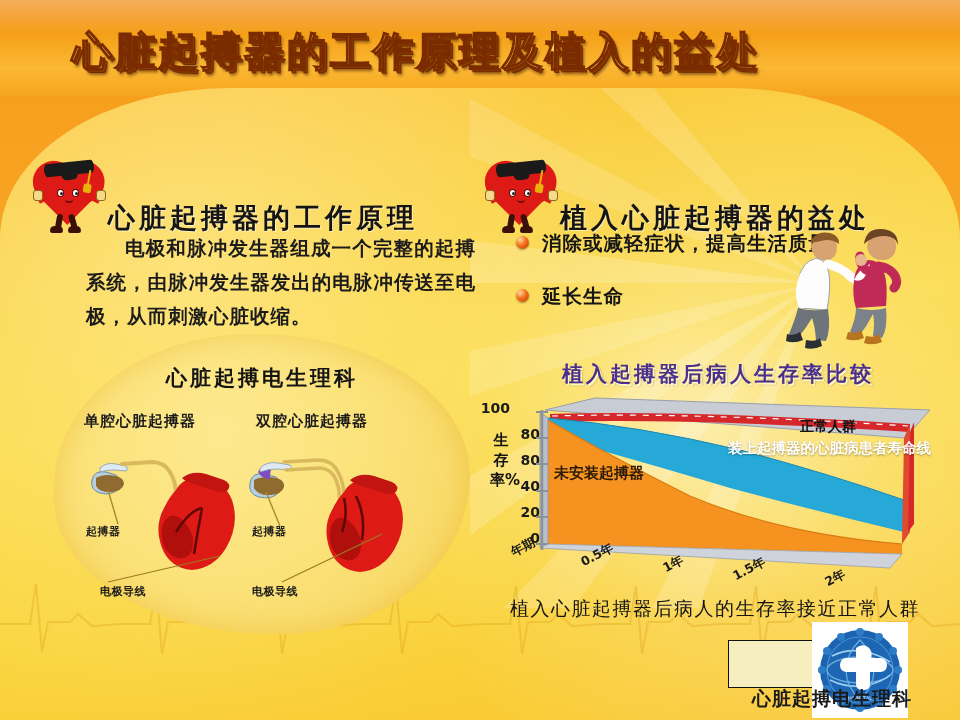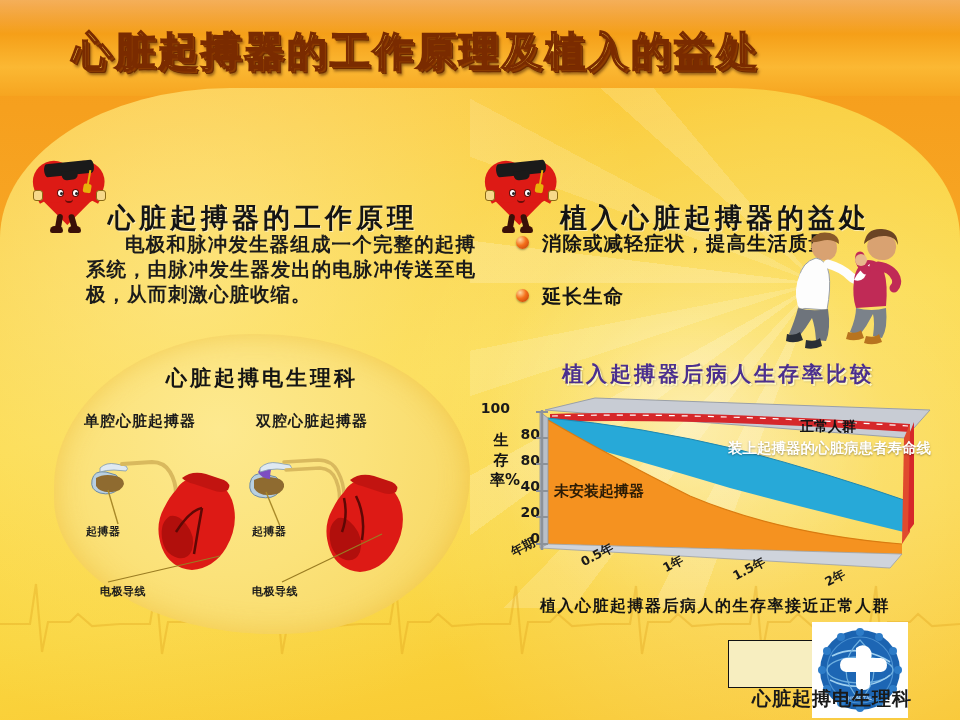--- a/index.html
+++ b/index.html
@@ -96,21 +96,21 @@
   .mascot .leg { position:absolute; top:52px; width:6px; height:16px;
      background:#3a1008; border-radius:3px; z-index:2; }
   .mascot .leg.l { left:16px; transform:rotate(10deg); }
   .mascot .leg.r { left:30px; transform:rotate(-16deg); }
   .mascot .shoe { position:absolute; top:64px; width:13px; height:7px;
      background:#3a1008; border-radius:6px 6px 3px 3px; z-index:2; }
   .mascot .shoe.l { left:10px; } .mascot .shoe.r { left:28px; }
 
   
   .left-para { position:absolute; left:86px; top:232px; width:390px;
-     font-size:19.5px; line-height:25px; color:#1b1b1b; font-weight:bold;
+     font-size:19.5px; line-height:34px; color:#1b1b1b; font-weight:bold;
      text-align:justify; text-indent:2em; letter-spacing:1px; }
 
   
   .bullets { position:absolute; left:516px; top:228px; width:320px; }
   .bullet-row { display:flex; align-items:flex-start; gap:13px; margin-bottom:22px; }
   .bullet-dot { flex:none; margin-top:8px; width:13px; height:13px; border-radius:50%;
      background:radial-gradient(circle at 32% 28%, #ffd9a0 0%, #f4701a 45%, #b93807 100%);
      box-shadow:0 1px 2px rgba(0,0,0,.35); }
   .bullet-text { font-size:19.5px; line-height:31px; color:#151515; font-weight:bold;
      letter-spacing:1px; }
@@ -137,21 +137,21 @@
   .chart-wrap { position:absolute; left:490px; top:392px; width:460px; height:210px; }
   .ylab { position:absolute; left:490px; top:430px; width:22px;
     font-size:15px; font-weight:bold; color:#141414; line-height:20px; text-align:center; }
   .ytick { position:absolute; font-size:14px; font-weight:bold; color:#1a1a1a; text-align:right;
     width:34px; }
   .xtick { position:absolute; font-size:12.5px; font-weight:bold; color:#1a1a1a;
     transform:rotate(-28deg); transform-origin:left top; white-space:nowrap; }
   .area-label { position:absolute; font-weight:bold; white-space:nowrap; }
 
   .chart-caption { position:absolute; left:490px; top:596px; width:450px; text-align:center;
-    font-size:16px; font-weight:bold; color:#141414; letter-spacing:1.5px; white-space:nowrap; }
+    font-size:19px; font-weight:normal; color:#141414; letter-spacing:1.5px; white-space:nowrap; }
 
   
   .white-box { position:absolute; left:728px; top:640px; width:124px; height:48px;
     background:#f7eec0; border:1.5px solid #111; }
   .logo-plate { position:absolute; left:812px; top:622px; width:96px; height:96px;
     background:#fff; display:flex; align-items:center; justify-content:center; }
   .footer-text { position:absolute; left:752px; top:686px; width:210px;
     font-size:19px; font-weight:bold; color:#1a1a1a; letter-spacing:1px; white-space:nowrap; }
 </style>
 </head>
@@ -352,21 +352,21 @@
       <line x1="46" y1="46" x2="58" y2="46"></line>
       <line x1="46" y1="72" x2="58" y2="72"></line>
       <line x1="46" y1="99" x2="58" y2="99"></line>
       <line x1="46" y1="125" x2="58" y2="125"></line>
       <line x1="46" y1="152" x2="58" y2="152"></line>
     </g>
   </svg>
 
   <div class="area-label" style="left:800px; top:418px; font-size:14px; color:#141414;">正常人群</div>
   <div class="area-label" style="left:728px; top:438px; font-size:14.5px; color:#ffffff; line-height:21px; width:180px; text-shadow:0 1px 2px rgba(0,0,0,.35);">装上起搏器的心脏病患者寿命线</div>
-  <div class="area-label" style="left:554px; top:482px; font-size:15px; color:#2a1b05;">未安装起搏器</div>
+  <div class="area-label" style="left:554px; top:464px; font-size:15px; color:#2a1b05;">未安装起搏器</div>
 
   <div class="xtick" style="left:508px; top:546px;">年期</div>
   <div class="xtick" style="left:578px; top:556px;">0.5年</div>
   <div class="xtick" style="left:660px; top:562px;">1年</div>
   <div class="xtick" style="left:730px; top:570px;">1.5年</div>
   <div class="xtick" style="left:822px; top:576px;">2年</div>
 
   <div class="chart-caption">植入心脏起搏器后病人的生存率接近正常人群</div>
 
   <div class="white-box"></div>

